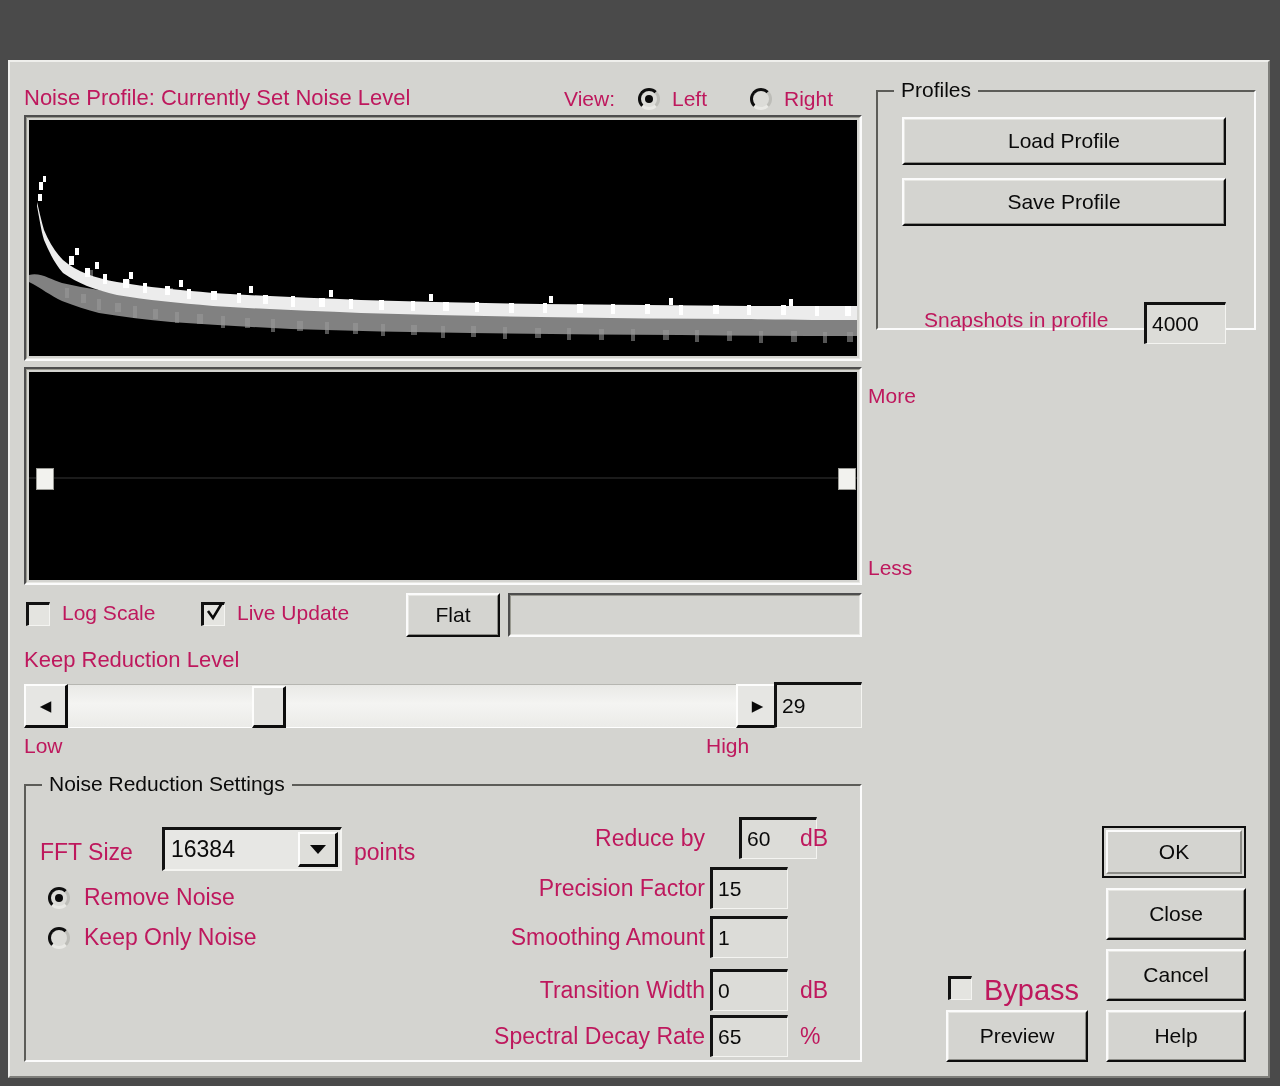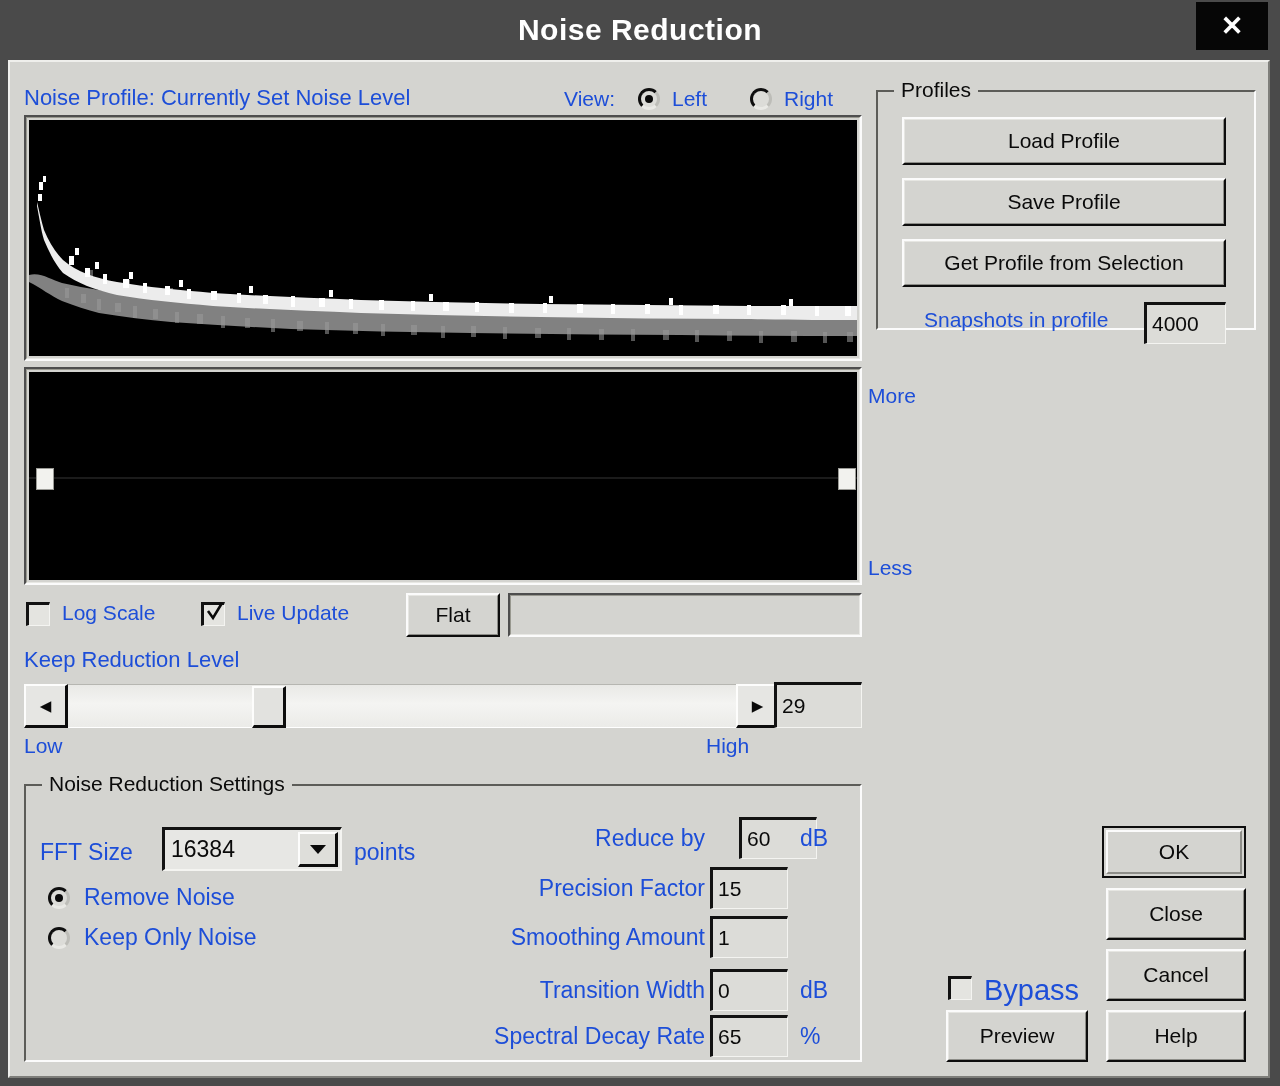--- a/index.html
+++ b/index.html
@@ -53,21 +53,21 @@
     background: #d4d4d0;
     border-top: 2px solid #efefec;
     border-left: 2px solid #efefec;
     border-right: 2px solid #7e7e7a;
     border-bottom: 2px solid #7e7e7a;
     box-sizing: border-box;
   }
 
   .lbl {
     position: absolute;
-    color: #1d4ed8;
+    color: #be185d;
     font-size: 21px;
     white-space: nowrap;
   }
 
   
   .sunken {
     position: absolute;
     box-sizing: border-box;
     border-top: 2px solid #4e4e4e;
     border-left: 2px solid #4e4e4e;
@@ -280,24 +280,20 @@
     border-bottom: 3px solid #0d0d0d;
     display: flex; align-items: center; justify-content: center;
     cursor: pointer;
   }
 </style>
 </head>
 <body>
 
 <div id="app">
 
-  <div class="titlebar">
-    <div class="titlebar-text">Noise Reduction</div>
-    <div class="close-btn">✕</div>
-  </div>
 
   <div class="dialog">
 
     <div class="lbl" style="left:14px; top:23px; font-size:22px;">Noise Profile: Currently Set Noise Level</div>
 
     <div class="lbl" style="left:554px; top:25px;">View:</div>
 
     <div class="radio" style="left:628px; top:26px;">
       <div class="dot"></div>
     </div>
@@ -469,21 +465,20 @@
     <div class="field" style="left:764px; top:620px; width:88px; height:46px;">29</div>
 
     <div class="lbl" style="left:14px; top:672px;">Low</div>
     <div class="lbl" style="left:696px; top:672px;">High</div>
 
     <div class="group-line" style="left:866px; top:28px; width:380px; height:240px;"></div>
     <div class="group-title" style="left:884px; top:16px;">Profiles</div>
 
     <div class="btn" style="left:892px; top:55px; width:324px; height:48px;">Load Profile</div>
     <div class="btn" style="left:892px; top:116px; width:324px; height:48px;">Save Profile</div>
-    <div class="btn" style="left:892px; top:177px; width:324px; height:48px;">Get Profile from Selection</div>
 
     <div class="lbl" style="left:914px; top:246px;">Snapshots in profile</div>
     <div class="field" style="left:1134px; top:240px; width:82px; height:42px;">4000</div>
 
     <div class="group-line" style="left:14px; top:722px; width:838px; height:278px;"></div>
     <div class="group-title" style="left:32px; top:710px;">Noise Reduction Settings</div>
 
     <div class="lbl" style="left:30px; top:777px; font-size:23px;">FFT Size</div>
 
     <div class="combo" style="left:152px; top:765px; width:180px; height:44px;padding-left:36px;">

